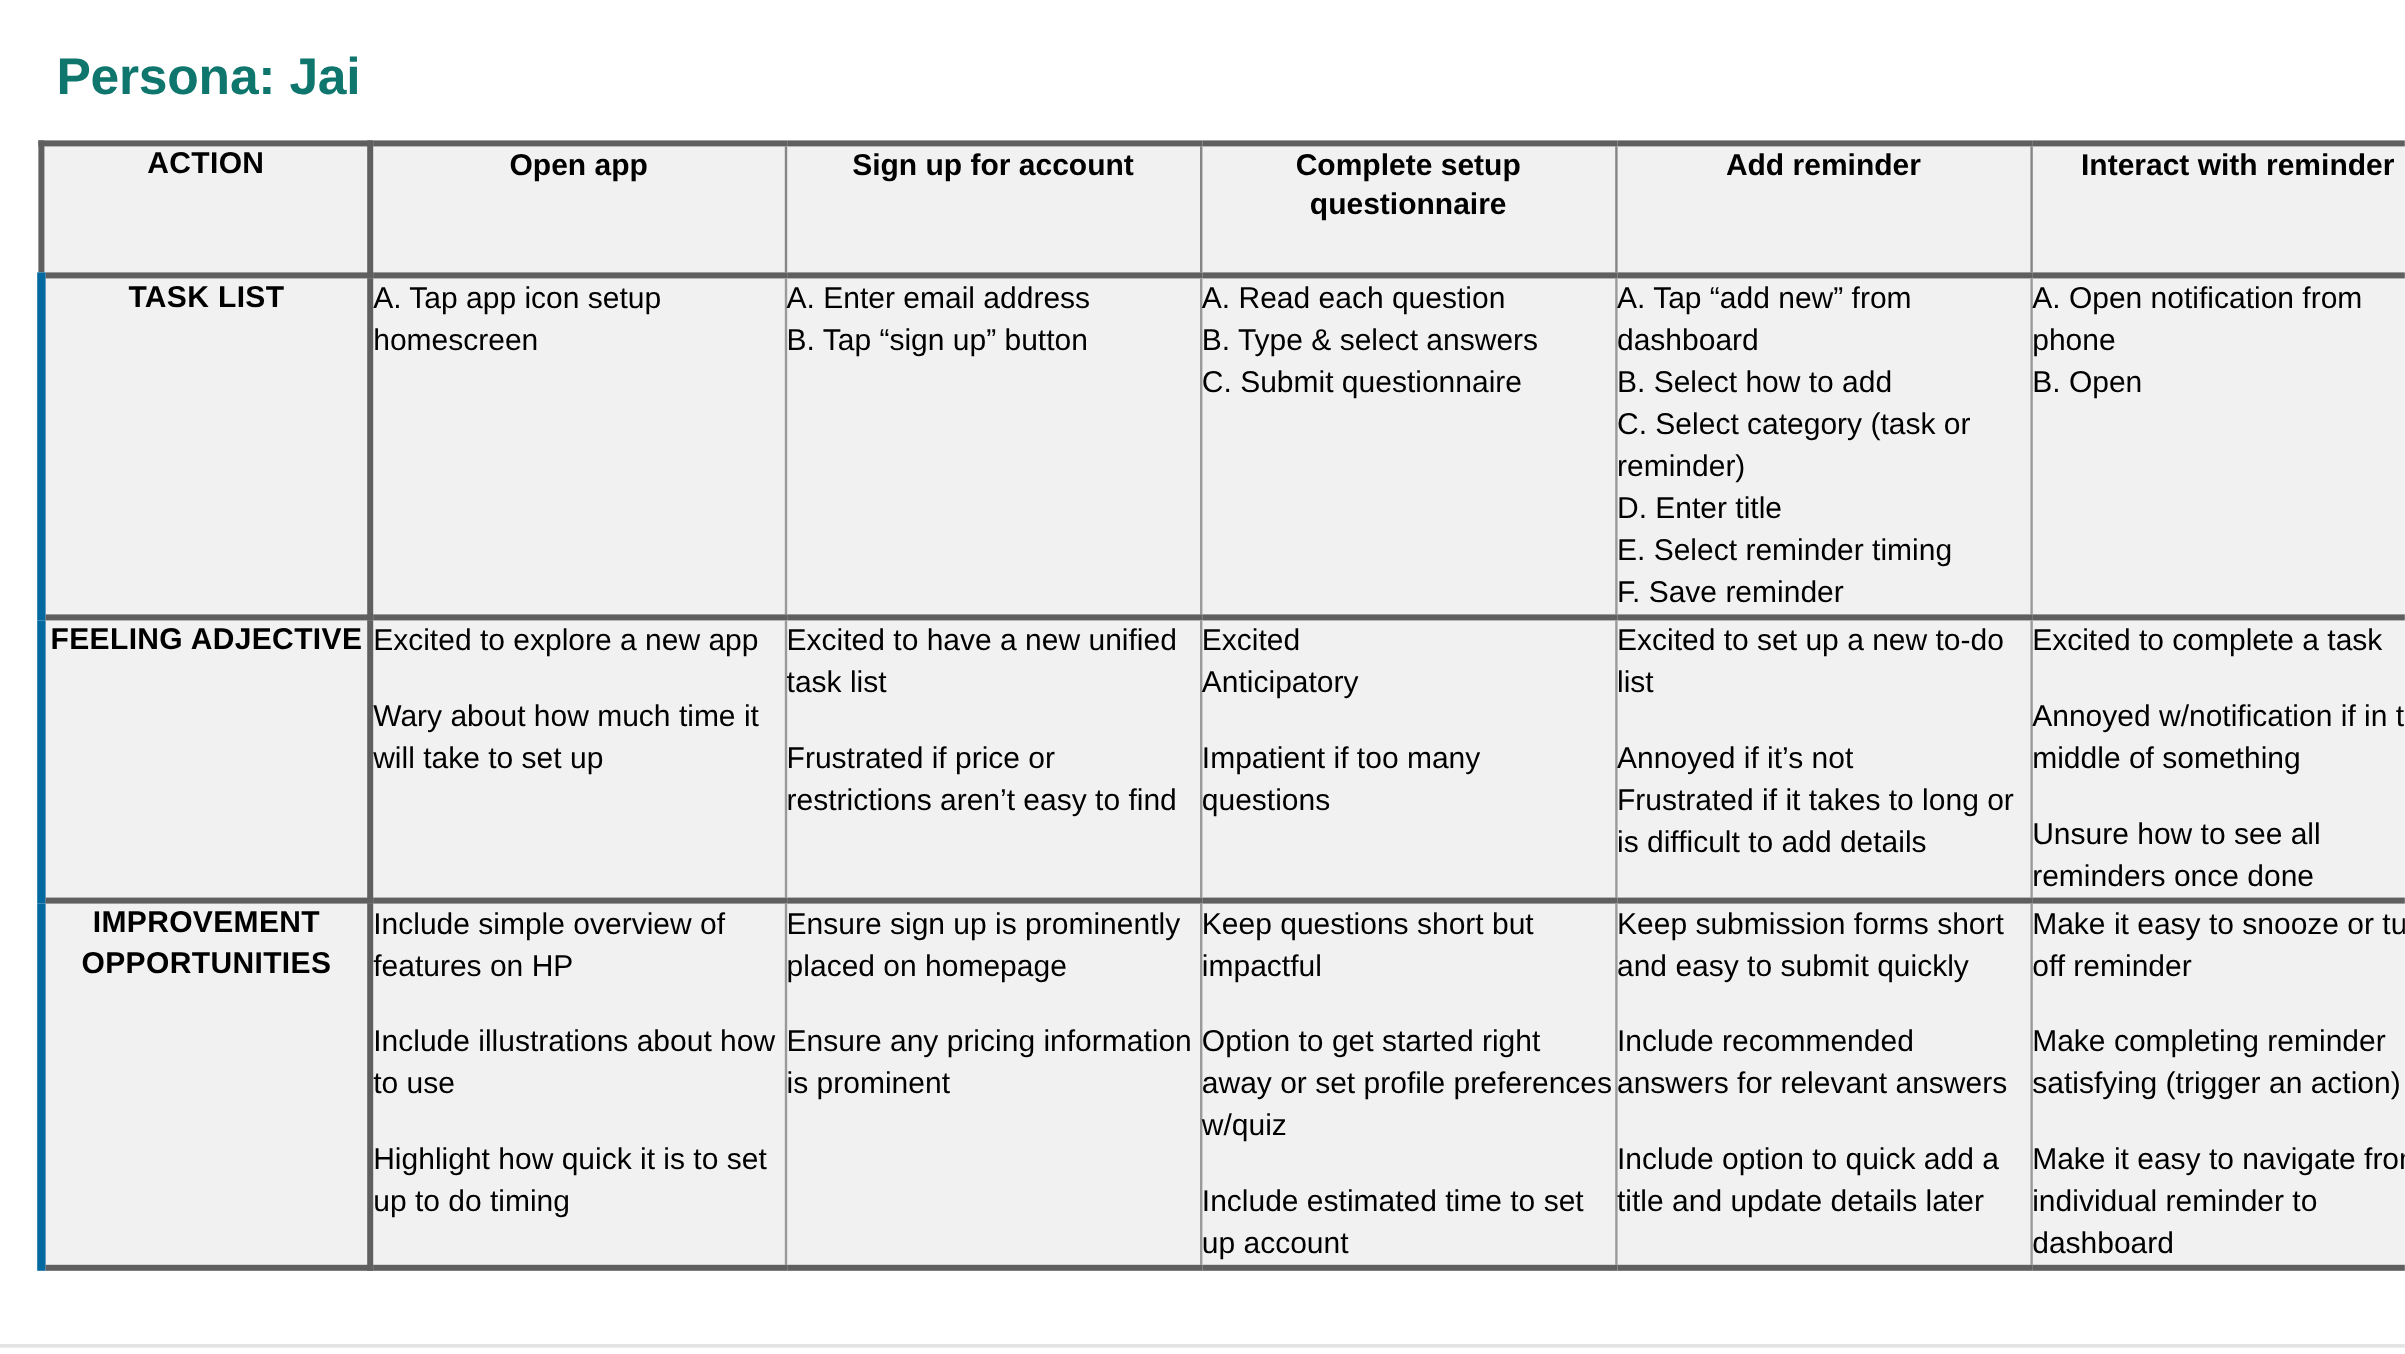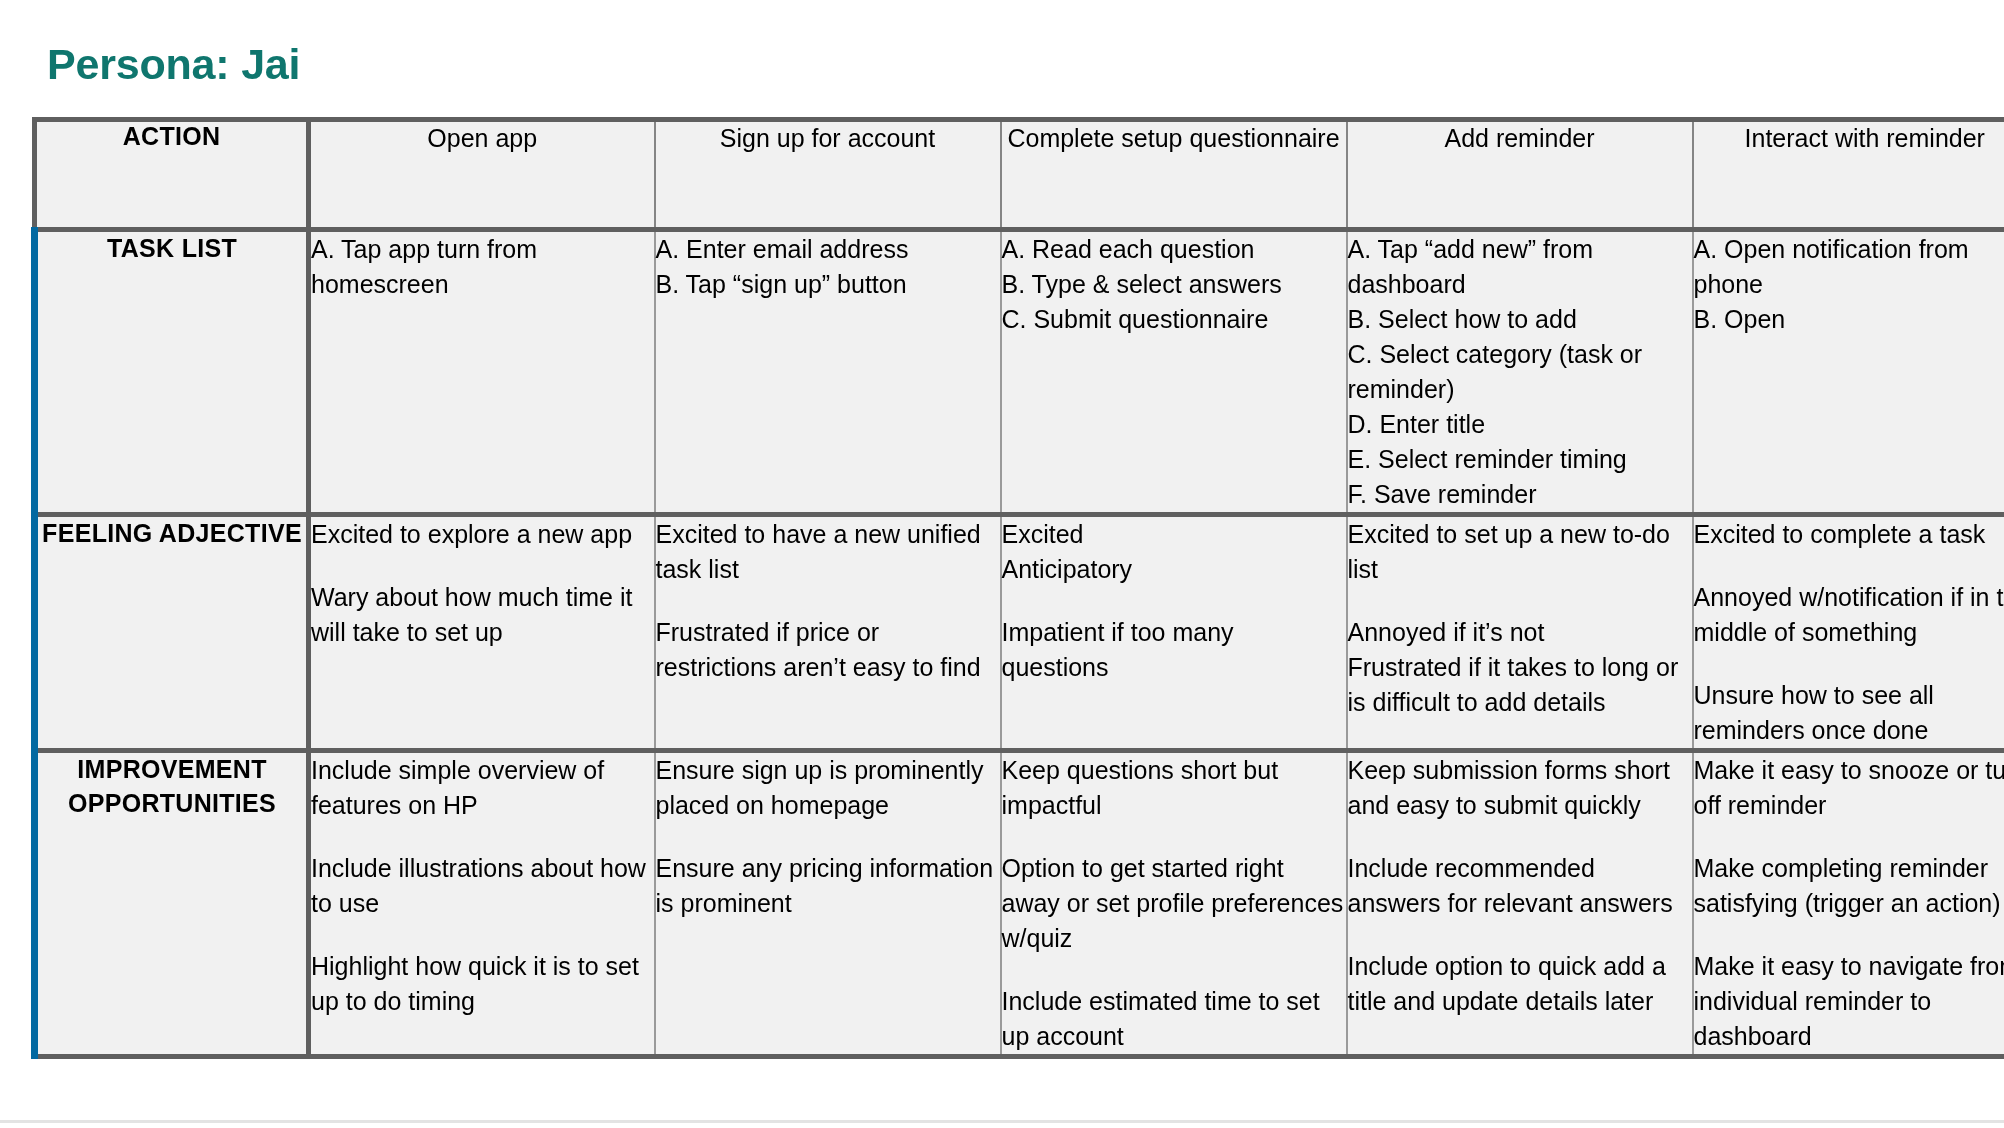--- a/index.html
+++ b/index.html
@@ -61,21 +61,21 @@
     vertical-align: top;
     padding: 0;
     background: #f1f1f1;
   }
 
   
   .hdr-cell {
     background: #dbe4f8;
     text-align: center;
     vertical-align: middle;
-    font-weight: normal;
+    font-weight: bold;
     font-size: 25px;
     line-height: 1.28;
     height: 110px;
     padding: 8px 14px;
     border-left: 2px solid #858585;
     border-top: 5px solid #5f5f5f;
     border-bottom: 5px solid #5f5f5f;
   }
   .hdr-cell:last-child {
     border-right: 5px solid #5f5f5f;
@@ -166,21 +166,21 @@
           <th class="hdr-cell">Complete setup questionnaire</th>
           <th class="hdr-cell">Add reminder</th>
           <th class="hdr-cell">Interact with reminder</th>
         </tr>
       </thead>
       <tbody id="journey-body">
           <tr class="body-row">
             <th class="row-label">TASK LIST</th>
             <td class="cell">
               <div class="blk">
-                <span class="ln">A. Tap app turn from homescreen</span>
+                <span class="ln">A. Tap app icon setup homescreen</span>
               </div>
             </td>
             <td class="cell">
               <div class="blk">
                 <span class="ln">A. Enter email address</span>
                 <span class="ln">B. Tap “sign up” button</span>
               </div>
             </td>
             <td class="cell">
               <div class="blk">

